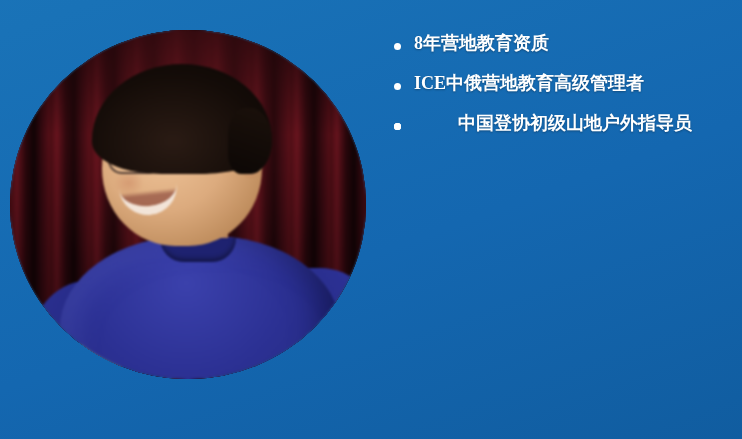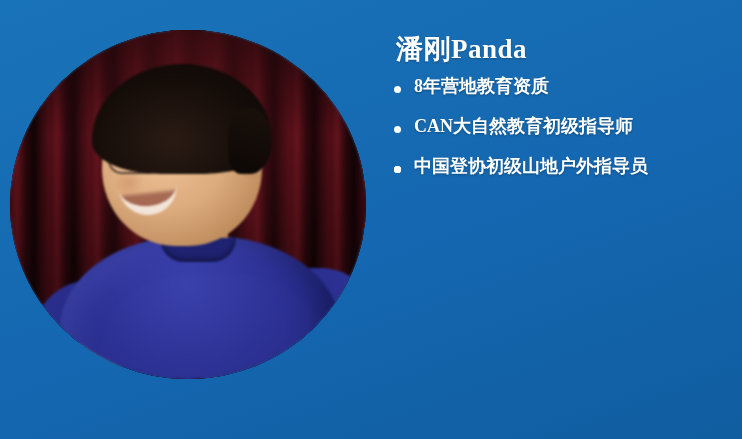--- a/index.html
+++ b/index.html
@@ -283,21 +283,21 @@
     position: relative;
     color: #ffffff;
     font-size: 18px;
     font-weight: bold;
     line-height: 1.0;
     padding: 0 0 0 22px;
     margin-bottom: 22px;
     white-space: nowrap;
     text-shadow: 0 1px 2px rgba(0,0,0,0.3);
   }
-  .cred-item:last-child { margin-bottom: 8px; }
+  .cred-item:last-child { margin-bottom: 8px; text-align: center; }
   .cred-item .bullet {
     position: absolute;
     left: 2px;
     top: 9px;
     width: 7px;
     height: 7px;
     background: #ffffff;
     border-radius: 50%;
   }
 </style>
@@ -332,29 +332,28 @@
         <div class="bridge"></div>
         <div class="temple"></div>
       </div>
       <div class="hair"></div>
       <div class="hair-side"></div>
       <div class="photo-blur"></div>
     </div>
   </div>
 
   <div class="text-panel">
-    <div class="person-name">潘刚Panda</div>
     <ul class="cred-list">
       <li class="cred-item">
         <span class="bullet"></span>
         <span>8年营地教育资质</span>
       </li>
       <li class="cred-item">
         <span class="bullet"></span>
-        <span>CAN大自然教育初级指导师</span>
+        <span>ICE中俄营地教育高级管理者</span>
       </li>
       <li class="cred-item">
         <span class="bullet"></span>
       </li>
       <li class="cred-item">
         <span class="bullet"></span>
       </li>
       <li class="cred-item">
         <span class="bullet"></span>
         <span>中国登协初级山地户外指导员</span>

